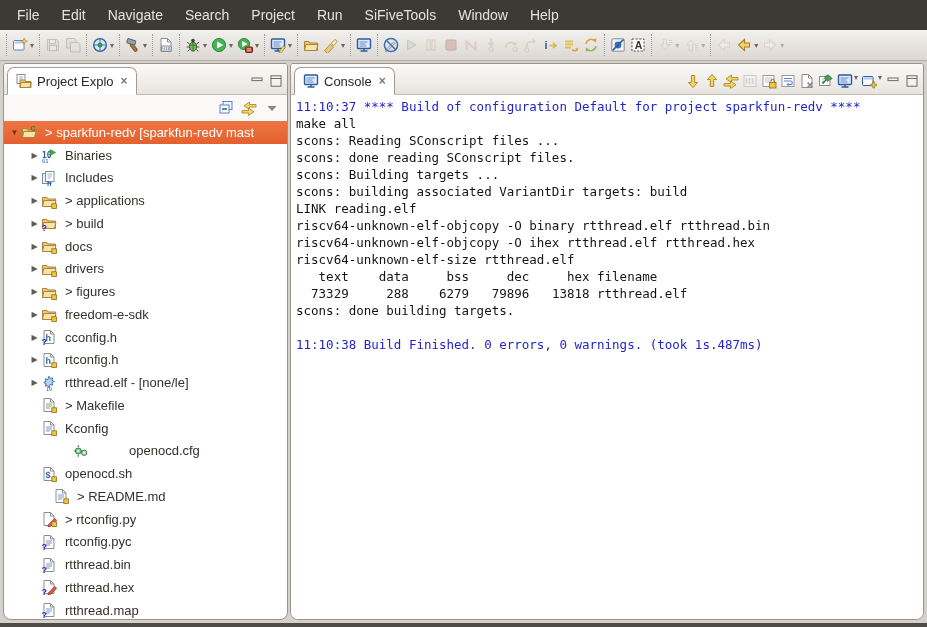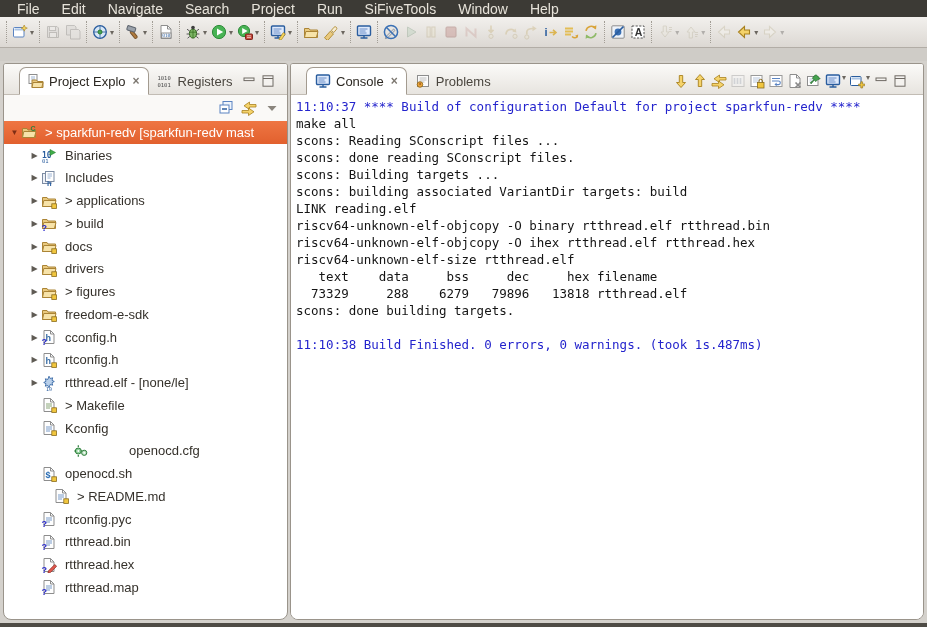--- a/index.html
+++ b/index.html
@@ -1,38 +1,38 @@
 <!DOCTYPE html>
 <html><head>
 <meta charset="utf-8">
 <style>
   html,body{margin:0;padding:0;}
   body{width:927px;height:627px;position:relative;overflow:hidden;
        background:#cfccc7;font-family:"Liberation Sans","DejaVu Sans",sans-serif;
        -webkit-font-smoothing:antialiased;}
-  .menubar{height:17px;background:#3c3a35;color:#e6e2d9;display:flex;align-items:center;
+  .menubar{height:30px;background:#3c3a35;color:#e6e2d9;display:flex;align-items:center;
            padding-left:6px;font-size:14px;}
   .menu-item{padding:0 11px;line-height:30px;cursor:default;}
   .toolbar{height:30px;background:linear-gradient(#f2f0ed,#dcd8d3);
            border-bottom:1px solid #b2ada6;display:flex;align-items:center;padding:0 3px;}
   .sep{width:0;border-left:1px dotted #a29d95;height:22px;margin:0 3px;flex:none;}
   button.tb{height:26px;display:flex;align-items:center;border:none;background:transparent;
             padding:1px 2px;gap:1px;cursor:default;}
   .icn{width:16px;height:16px;display:inline-flex;flex:none;}
   .icn svg{width:16px;height:16px;}
   .dd{font-size:8px;color:#6b665f;margin-left:1px;}
   .disabled{opacity:.42;filter:saturate(.5);}
   .main{position:absolute;top:61px;left:0;right:0;bottom:0;background:#d4d1cc;}
   .bottom-strip{position:absolute;left:0;right:0;bottom:0;height:4px;background:#4e4b45;}
   .panel{position:absolute;top:2px;bottom:7px;background:#fff;border:1px solid #9a948b;
          border-radius:3px 3px 8px 8px;overflow:hidden;display:flex;flex-direction:column;}
   .panel.left{left:3px;width:283px;}
   .panel.right{left:290px;right:3px;}
   .tabbar{height:30px;min-height:30px;background:linear-gradient(#fbfaf8,#e7e4df);
-          border-bottom:1px solid #c2bcb4;display:flex;align-items:flex-end;padding:0 15px;}
+          border-bottom:1px solid #c2bcb4;display:flex;align-items:flex-end;padding:0 3px;}
   .tab{height:26px;display:flex;align-items:center;gap:5px;padding:0 8px;font-size:13px;
        color:#4a463f;border-radius:7px 7px 0 0;white-space:nowrap;cursor:default;}
   .tab.active{background:#fff;border:1px solid #a39b90;border-bottom:1px solid #fff;
               margin-bottom:-1px;color:#2c2822;}
   .tab-x{color:#7d7871;font-weight:bold;font-size:12px;margin-left:2px;}
   .tb-right{margin-left:auto;display:flex;align-items:center;gap:3px;padding-bottom:5px;}
   .vbtn{display:inline-flex;border:none;background:transparent;padding:0;cursor:default;}
   .view-toolbar{height:26px;min-height:26px;background:#faf9f7;display:flex;
                 justify-content:flex-end;align-items:center;padding-right:7px;gap:7px;}
   .tree{flex:1;overflow:hidden;font-size:13px;color:#35312b;}
@@ -359,29 +359,20 @@
             <svg xmlns="http://www.w3.org/2000/svg" viewBox="0 0 16 16">
               <rect x="1" y="1.5" width="8" height="9" fill="#fff" stroke="#8d8d8d"></rect>
               <path d="M3 4h4M3 6h4" stroke="#9db4d4"></path>
               <path d="M4 7h4.5l1 1.5H15v6H4z" fill="#e9c97e" stroke="#ab8435"></path>
               <path d="M5 9.5h10l-1.2 5H4z" fill="#f7e3a9" stroke="#ab8435"></path>
             </svg>
           </span>
           <span>Project Explo</span>
           <span class="tab-x">×</span>
         </div>
-        <div class="tab">
-          <span class="icn">
-            <svg xmlns="http://www.w3.org/2000/svg" viewBox="0 0 16 16">
-              <text x=".5" y="7" font-size="5.5" font-family="monospace" fill="#4a4a4a">1010</text>
-              <text x=".5" y="13.5" font-size="5.5" font-family="monospace" fill="#4a4a4a">0101</text>
-            </svg>
-          </span>
-          <span>Registers</span>
-        </div>
         <span class="tb-right">
           <button class="vbtn">
             <span class="icn">
               <svg xmlns="http://www.w3.org/2000/svg" viewBox="0 0 16 16">
                 <rect x="3" y="5" width="10" height="2.6" fill="#f4f2ef" stroke="#6f6a64"></rect>
               </svg>
             </span>
           </button>
           <button class="vbtn">
             <span class="icn">
@@ -614,20 +605,32 @@
             </svg>
           </span>
           <span>&gt; README.md</span>
         </div>
         <div class="trow" style="padding-left: 24px;">
           <span class="arrow"></span>
           <span class="icn">
             <svg xmlns="http://www.w3.org/2000/svg" viewBox="0 0 16 16">
               <path d="M3 1.5h6.5L13 5v9.5H3z" fill="#fefefe" stroke="#8d8d8d"></path>
               <path d="M9.5 1.5V5H13" fill="none" stroke="#8d8d8d"></path>
+              <path d="M7.5 13.8l6.3-6.3 1.8 1.8-6.3 6.3-2.4.6z" fill="#e2574c" stroke="#8e2f27" stroke-width=".8"></path>
+              <rect x="10.8" y="10.8" width="4.7" height="4.7" fill="#f1c63e" stroke="#8a6d1f" stroke-width=".8"></rect>
+            </svg>
+          </span>
+          <span>&gt; rtconfig.py</span>
+        </div>
+        <div class="trow" style="padding-left: 24px;">
+          <span class="arrow"></span>
+          <span class="icn">
+            <svg xmlns="http://www.w3.org/2000/svg" viewBox="0 0 16 16">
+              <path d="M3 1.5h6.5L13 5v9.5H3z" fill="#fefefe" stroke="#8d8d8d"></path>
+              <path d="M9.5 1.5V5H13" fill="none" stroke="#8d8d8d"></path>
               <path d="M5 7h6M5 9h6M5 11h4" stroke="#7b9cc9" fill="none"></path>
               <text x="0.5" y="15.5" font-size="9" font-weight="bold" fill="#2a2acc">?</text>
             </svg>
           </span>
           <span>rtconfig.pyc</span>
         </div>
         <div class="trow" style="padding-left: 24px;">
           <span class="arrow"></span>
           <span class="icn">
             <svg xmlns="http://www.w3.org/2000/svg" viewBox="0 0 16 16">
@@ -670,31 +673,20 @@
         <div class="tab active">
           <span class="icn">
             <svg xmlns="http://www.w3.org/2000/svg" viewBox="0 0 16 16">
               <rect x="1.5" y="2" width="13" height="9.5" rx="1" fill="#dfeafc" stroke="#2a5d9e" stroke-width="1.4"></rect>
               <path d="M3.5 5h8M3.5 7h6M3.5 9h7" stroke="#5b84c2" stroke-width=".9"></path>
               <path d="M8 11.5v1.8M4.5 14h7" stroke="#2a5d9e" stroke-width="1.4"></path>
             </svg>
           </span>
           <span>Console</span>
           <span class="tab-x">×</span>
-        </div>
-        <div class="tab">
-          <span class="icn">
-            <svg xmlns="http://www.w3.org/2000/svg" viewBox="0 0 16 16">
-              <rect x="2.5" y="2.5" width="11" height="11" fill="#fbfbfb" stroke="#8d8d8d"></rect>
-              <path d="M4.5 5h7M4.5 7h7M4.5 9h5" stroke="#c0c0c0"></path>
-              <circle cx="5" cy="11.5" r="2.8" fill="#e8a33c" stroke="#8f6415" stroke-width=".8"></circle>
-              <rect x="4.6" y="9.8" width=".9" height="2.2" fill="#7a3a10"></rect>
-            </svg>
-          </span>
-          <span>Problems</span>
         </div>
         <span class="tb-right">
           <button class="vbtn">
             <span class="icn">
               <svg xmlns="http://www.w3.org/2000/svg" viewBox="0 0 16 16">
                 <path d="M8 14.5L3.5 9.5h2.8v-7h3.4v7h2.8z" fill="#f5d36a" stroke="#a8811f" stroke-width=".9"></path>
               </svg>
             </span>
           </button>
           <button class="vbtn">

